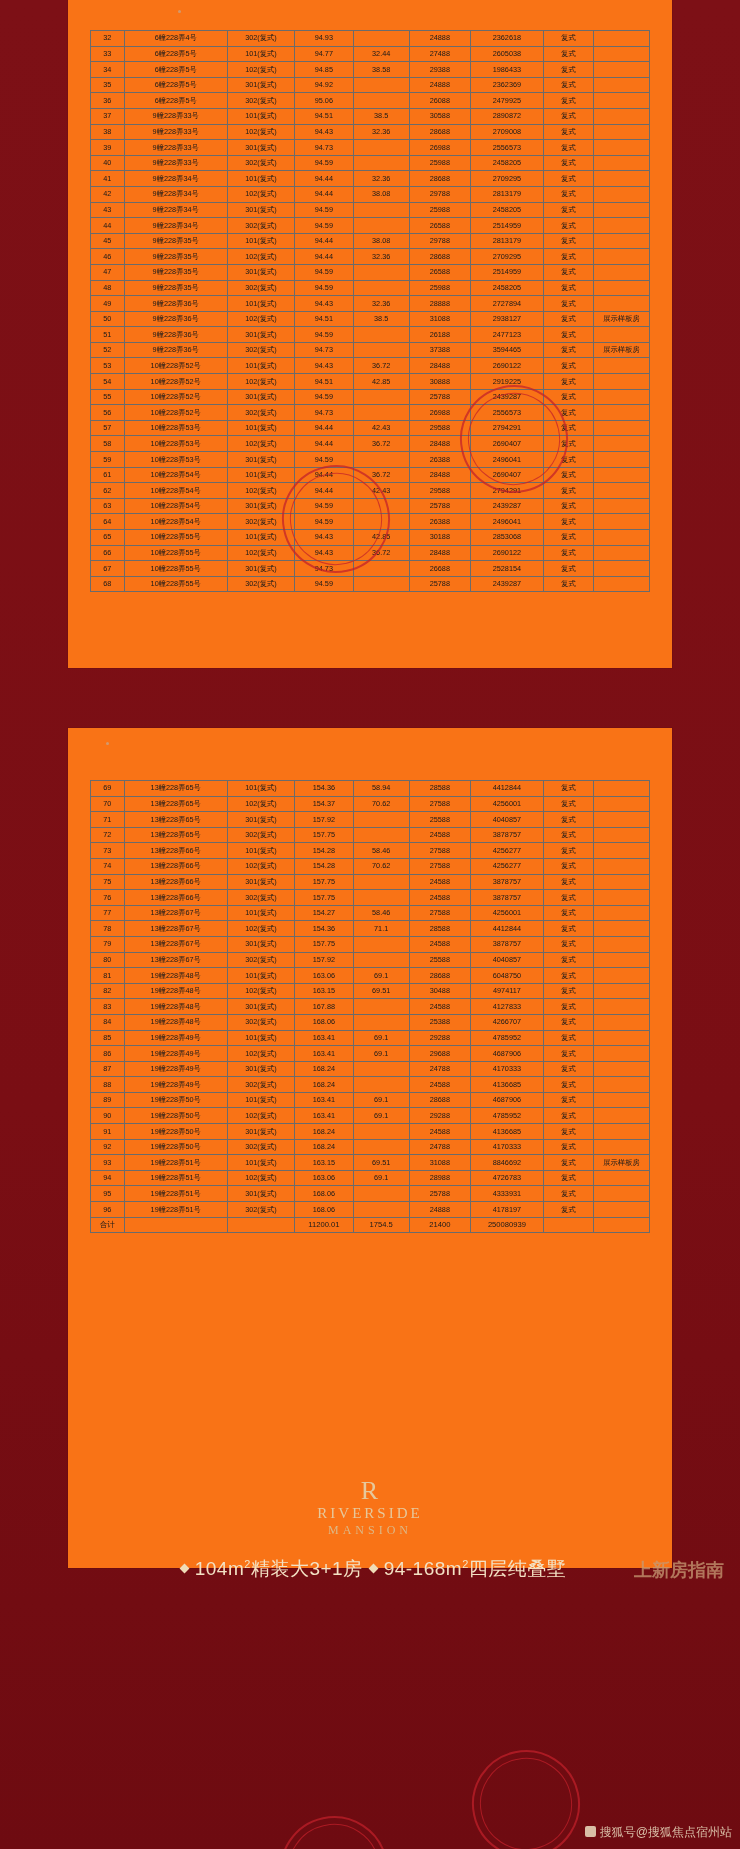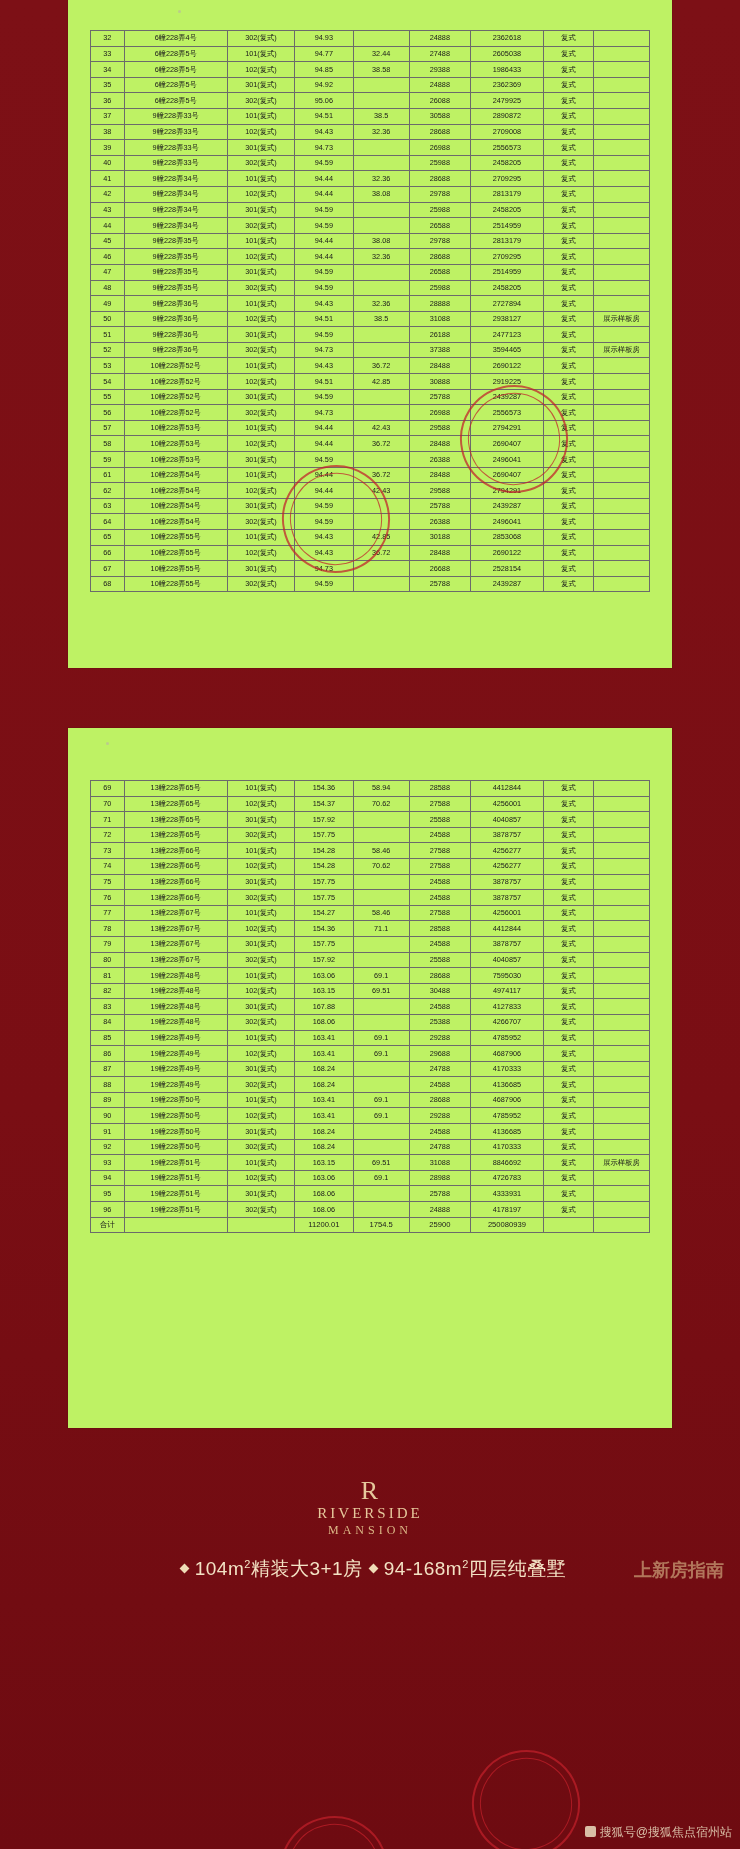--- a/index.html
+++ b/index.html
@@ -17,25 +17,25 @@
   .page-bg {
     position: absolute;
     inset: 0;
     background: linear-gradient(180deg, #7d1016 0%, #7a0e14 60%, #6e0b11 100%);
   }
   
   .sheet {
     position: absolute;
     left: 68px;
     width: 604px;
-    background: #bef264;
+    background: #f97316;
     box-shadow: 0 0 0 1px rgba(0,0,0,0.06);
   }
   .sheet.one { top: 0px; height: 668px; }
-  .sheet.two { top: 728px; height: 700px; }
+  .sheet.two { top: 728px; height: 840px; }
 
   table.doc {
     border-collapse: collapse;
     width: 100%;
     font-size: 7.3px;
     color: #1a1a1a;
     table-layout: fixed;
     font-family: "Liberation Sans", sans-serif;
   }
   table.doc td {
@@ -759,21 +759,21 @@
             <td>复式</td>
             <td></td>
           </tr>
           <tr>
             <td>81</td>
             <td>19幢228弄48号</td>
             <td>101(复式)</td>
             <td>163.06</td>
             <td>69.1</td>
             <td>28688</td>
-            <td>7595030</td>
+            <td>6048750</td>
             <td>复式</td>
             <td></td>
           </tr>
           <tr>
             <td>82</td>
             <td>19幢228弄48号</td>
             <td>102(复式)</td>
             <td>163.15</td>
             <td>69.51</td>
             <td>30488</td>
@@ -934,21 +934,21 @@
             <td>4178197</td>
             <td>复式</td>
             <td></td>
           </tr>
           <tr class="row-total">
             <td>合计</td>
             <td></td>
             <td></td>
             <td>11200.01</td>
             <td>1754.5</td>
-            <td>25900</td>
+            <td>21400</td>
             <td>250080939</td>
             <td></td>
             <td></td>
           </tr>
         </tbody>
     </table>
   </div>
   <div class="seal s3">
       <div class="seal-inner"></div>
     </div>

